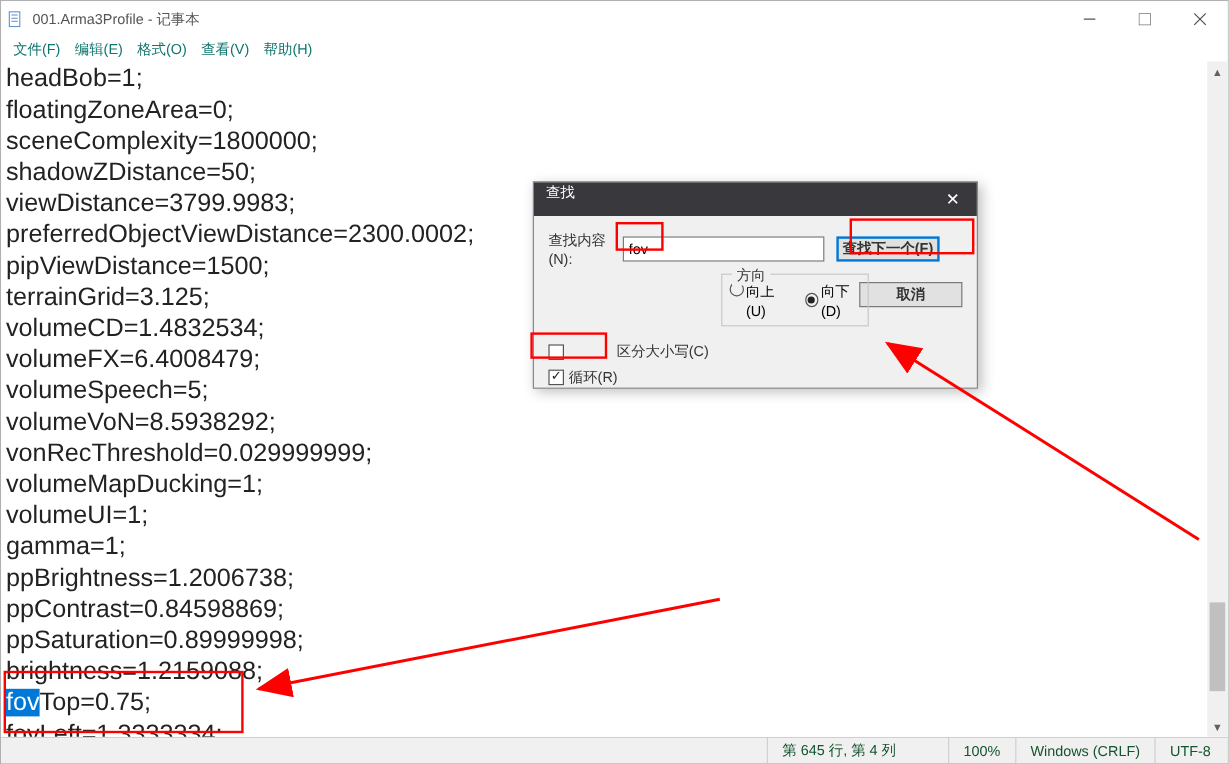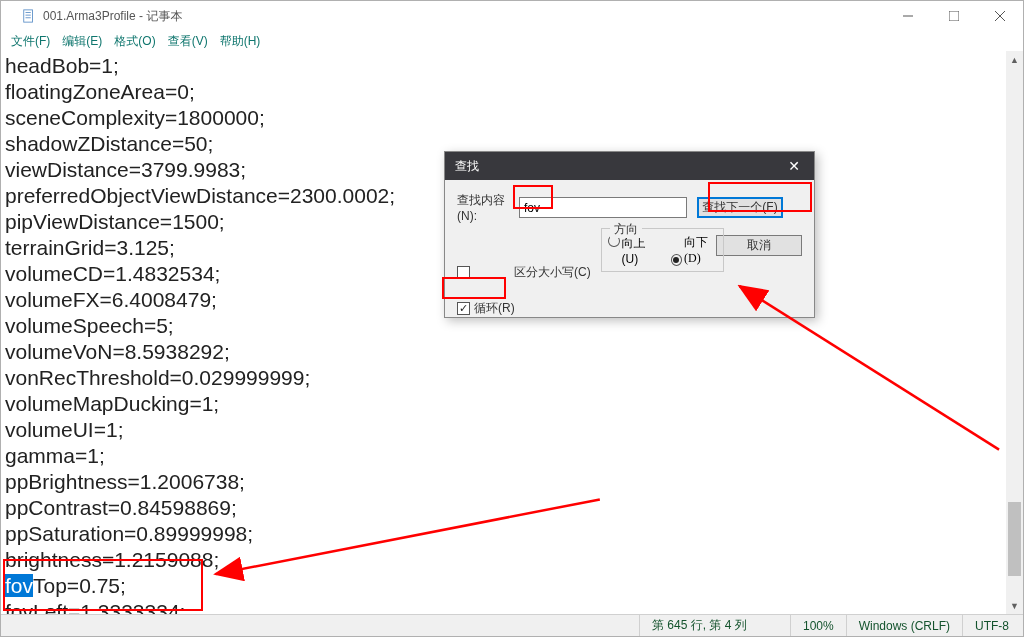--- a/index.html
+++ b/index.html
@@ -1,48 +1,48 @@
 <!DOCTYPE html>
 <html><head>
 <meta charset="utf-8">
 <style>
   * { box-sizing: border-box; margin: 0; padding: 0; }
   html, body { width: 1024px; height: 637px; overflow: hidden; font-family: "Microsoft YaHei", "Segoe UI", Tahoma, sans-serif; background: #fff; }
   .window { width: 1024px; height: 637px; border: 1px solid #b0b0b0; display: flex; flex-direction: column; background: #fff; position: relative; }
-  .titlebar { height: 30px; background: #fff; display: flex; align-items: center; padding-left: 20px; font-size: 12px; color: #555; }
+  .titlebar { height: 30px; background: #fff; display: flex; align-items: center; padding-left: 4px; font-size: 12px; color: #555; }
   .titlebar .icon { width: 16px; height: 16px; margin-right: 6px; display: inline-flex; align-items: center; justify-content: center; }
   .titlebar .icon svg { width: 14px; height: 14px; }
   .titlebar .spacer { flex: 1; }
   .winbtn { width: 46px; height: 30px; display: flex; align-items: center; justify-content: center; color: #555; font-size: 12px; }
   .winbtn svg { width: 10px; height: 10px; stroke: #555; stroke-width: 1; fill: none; }
   .menubar { height: 20px; background: #fff; display: flex; align-items: center; padding-left: 6px; font-size: 12px; color: #0f766e; gap: 4px; }
   .menubar span { padding: 0 4px; }
   .content { flex: 1; position: relative; background: #fff; overflow: hidden; }
   .text-area { position: absolute; left: 4px; top: 2px; right: 18px; bottom: 0; font-family: Liberation Sans, sans-serif; font-size: 21px; line-height: 26px; color: #222; white-space: pre; overflow: hidden; }
   .scrollbar { position: absolute; right: 0; top: 0; bottom: 0; width: 17px; background: #f0f0f0; display: flex; flex-direction: column; align-items: center; justify-content: space-between; }
   .scrollbar .arrow { width: 17px; height: 17px; display: flex; align-items: center; justify-content: center; color: #606060; font-size: 9px; }
   .scrollbar .track { flex: 1; position: relative; width: 100%; }
   .scrollbar .thumb { position: absolute; left: 2px; right: 2px; top: 82%; height: 14%; background: #c0c0c0; }
   .statusbar { height: 22px; background: #f0f0f0; border-top: 1px solid #d0d0d0; display: flex; align-items: center; font-size: 12px; color: #14532d; }
   .statusbar .sep { width: 1px; height: 100%; background: #d0d0d0; }
   .statusbar .cell { padding: 0 12px; }
   .statusbar .grow { flex: 1; }
   .selected { background: #0078d7; color: #fff; }
   
   .dialog { position: absolute; left: 443px; top: 100px; width: 371px; background: #f0f0f0; border: 1px solid #888; box-shadow: 3px 3px 10px rgba(0,0,0,0.25); font-size: 12px; }
-  .dialog .dlg-title { height: 28px; background: #38383d; color: #fff; display: flex; align-items: center; padding-left: 10px; font-size: 12px; }
+  .dialog .dlg-title { height: 28px; background: #38383d; color: #fff; display: flex; align-items: flex-start; padding-left: 10px; font-size: 12px; }
   .dialog .dlg-title .spacer { flex: 1; }
   .dialog .dlg-close { width: 40px; height: 28px; display: flex; align-items: center; justify-content: center; color: #fff; font-size: 14px; }
   .dialog .dlg-body { padding: 12px 12px 0 12px; position: relative; }
   .dlg-row { display: flex; align-items: center; margin-bottom: 12px; }
   .dlg-label { width: 62px; color: #333; }
   .dlg-input { width: 168px; height: 21px; border: 1px solid #7a7a7a; background: #fff; padding: 0 4px; font-size: 12px; }
-  .dlg-btn { width: 86px; height: 21px; border: 1px solid #7a7a7a; background: #e1e1e1; display: inline-flex; align-items: center; justify-content: center; font-size: 12px; color: #333; }
+  .dlg-btn { width: 86px; height: 21px; border: 1px solid #7a7a7a; background: #e1e1e1; display: inline-flex; align-items: center; justify-content: center; font-size: 12px; color: #333; font-weight: bold; }
   .dlg-btn.primary { border: 2px solid #0078d7; }
-  .dlg-check { display: flex; align-items: center; gap: 4px; margin-top: 19px; color: #333; }
+  .dlg-check { display: flex; align-items: center; gap: 4px; margin-top: 4px; color: #333; }
   .cb { width: 13px; height: 13px; border: 1px solid #555; background: #fff; display: inline-flex; align-items: center; justify-content: center; font-size: 10px; line-height: 1; }
   .cb.checked::after { content: "✓"; color: #222; font-size: 11px; }
   .dir-group { position: absolute; left: 156px; top: 48px; width: 123px; height: 44px; border: 1px solid #c8c8c8; }
   .dir-group .legend { position: absolute; top: -8px; left: 8px; background: #f0f0f0; padding: 0 4px; font-size: 12px; color: #333; }
   .dir-group .opts { display: flex; gap: 10px; align-items: center; height: 100%; padding-left: 6px; font-size: 12px; }
   .radio { width: 12px; height: 12px; border: 1px solid #555; border-radius: 50%; display: inline-flex; align-items: center; justify-content: center; margin-right: 2px; }
   .radio.sel::after { content: ""; width: 6px; height: 6px; background: #222; border-radius: 50%; }
   
   .ann { position: absolute; border: 2px solid #ff0000; pointer-events: none; }
   
@@ -130,36 +130,36 @@
       <div class="dlg-body">
         <div class="dlg-row">
           <span class="dlg-label">查找内容(N):</span>
           <input class="dlg-input" value="fov" style="">
           <span style="width:10px"></span>
           <div class="dlg-btn primary">查找下一个(F)</div>
         </div>
         <div style="display:flex;justify-content:flex-end;align-items:center;">
           <div class="dlg-btn">取消</div>
         </div>
-        <div class="dlg-check" style="margin-top:8px;gap:44px;">
+        <div class="dlg-check" style="margin-top:29px;gap:44px;">
           <span class="cb"></span>
           <span>区分大小写(C)</span>
         </div>
         <div class="dlg-check">
           <span class="cb checked"></span>
           <span>循环(R)</span>
         </div>
         <div class="dir-group">
           <span class="legend">方向</span>
           <div class="opts">
             <span style="display:flex;align-items:flex-start;">
                 <span class="radio"></span>
                 <span>向上(U)</span>
               </span>
-            <span style="display:flex;align-items:flex-end;font-family:Liberation Serif, serif;">
+            <span style="display:flex;align-items:center;">
                 <span class="radio sel"></span>
                 <span>向下(D)</span>
               </span>
           </div>
         </div>
       </div>
     </div>
 
     <div class="ann" style="left:512px; top:134px; width:40px; height:24px;"></div>
     <div class="ann" style="left:707px; top:131px; width:104px; height:30px;"></div>

